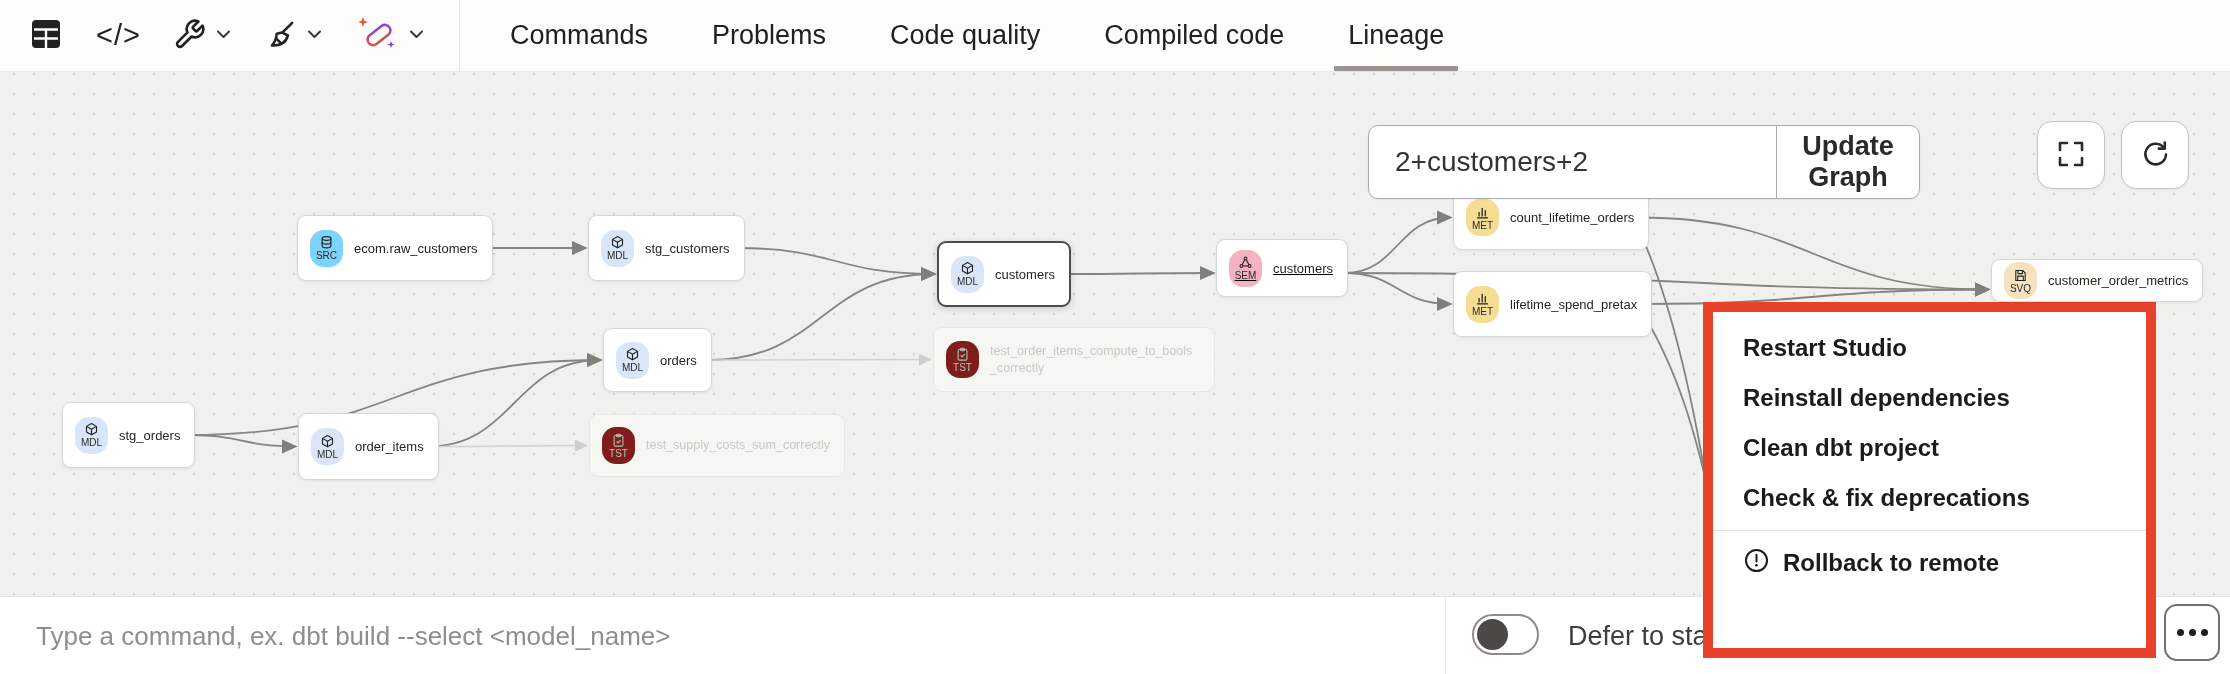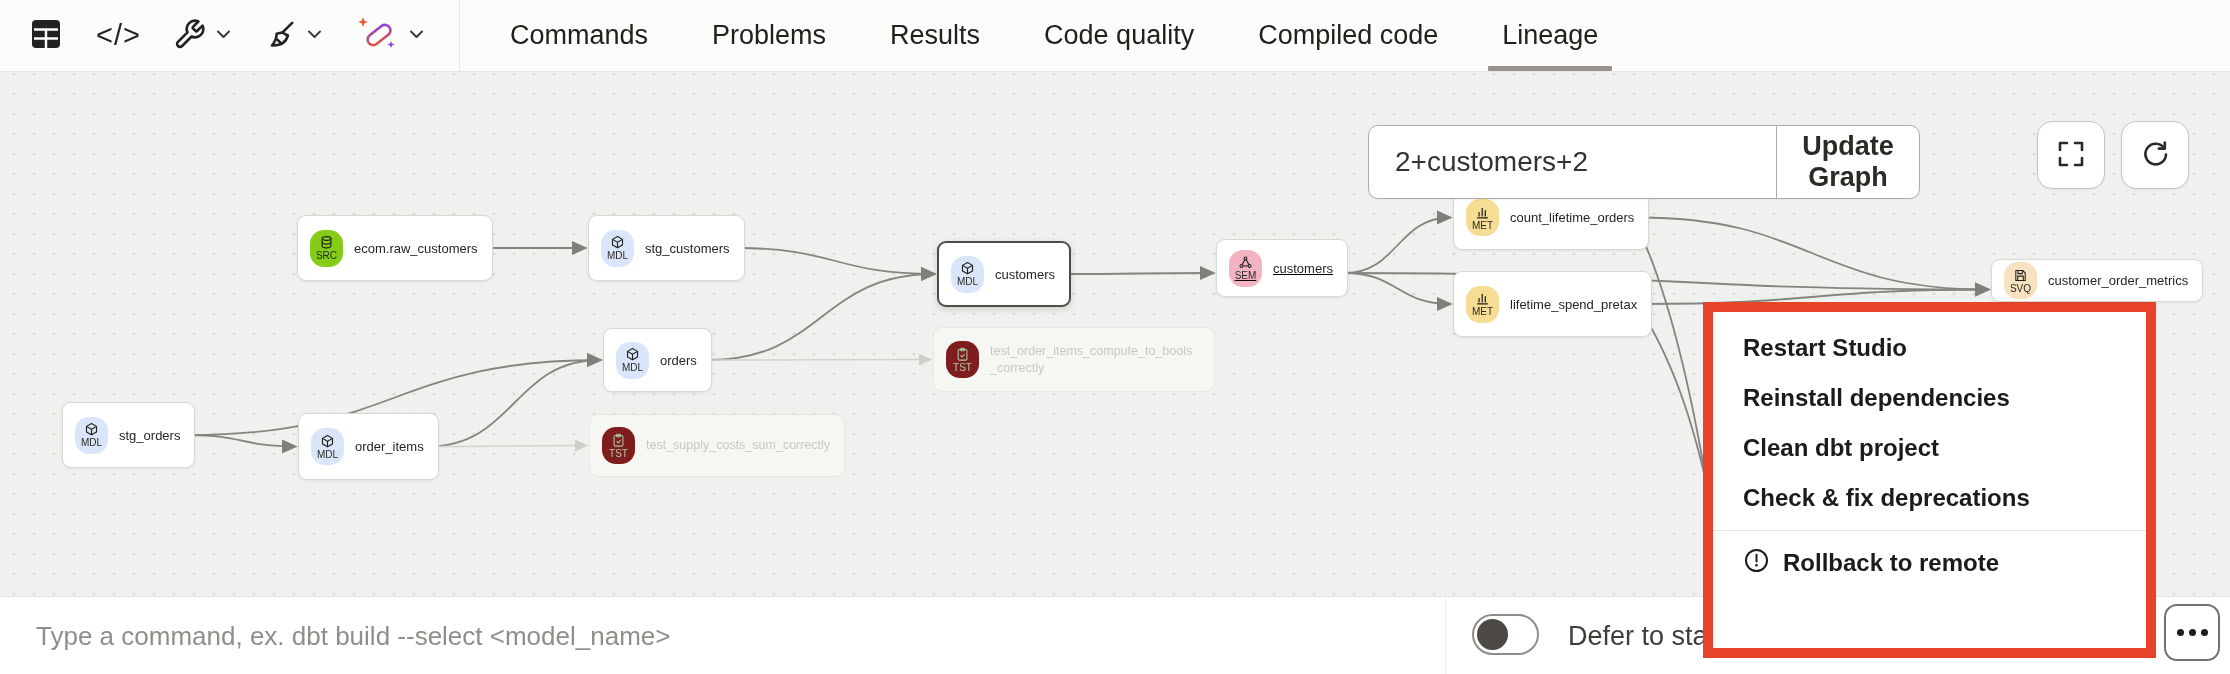--- a/index.html
+++ b/index.html
@@ -23,21 +23,21 @@
   #edges{position:absolute;left:0;top:0;width:2230px;height:674px;z-index:1;pointer-events:none;}
   .node{position:absolute;background:#fff;border:1.5px solid #d8d8d3;border-radius:9px;
     box-shadow:0 1px 3px rgba(40,40,35,.08);display:flex;align-items:center;gap:11px;
     padding:0 14px 0 12px;box-sizing:border-box;z-index:4;cursor:pointer;}
   .node.selected{border:2.5px solid #504d48;box-shadow:0 2px 6px rgba(40,40,35,.18);}
   .node.muted{border-color:#e7e7e2;background:#f6f6f3;box-shadow:none;}
   .badge{width:33px;height:37px;border-radius:14px;display:flex;flex-direction:column;
     align-items:center;justify-content:center;flex:0 0 auto;gap:1px;}
   .badge svg{width:15px;height:15px;}
   .badge-label{font-size:10px;line-height:10px;color:#2b2a26;}
-  .badge-SRC{background:#84cc16;text-align:right;} .badge-MDL{background:#d9e6fa;} .badge-SEM{background:#f3b3c1;}
+  .badge-SRC{background:#7dd3fc;text-align:right;} .badge-MDL{background:#d9e6fa;} .badge-SEM{background:#f3b3c1;}
   .badge-MET{background:#f6dd94;} .badge-SVQ{background:#f6e2c0;} .badge-TST{background:#7f1d1d;}
   .muted .badge-label{color:#b0c6ae;}
   .node-label{font-size:13px;color:#26251f;white-space:nowrap;}
   .muted .node-label{color:#c9c9c2;white-space:pre-line;font-size:12.5px;line-height:17px;}
 
   
   .filterbar{position:absolute;left:1368px;top:125px;width:552px;height:74px;background:#fff;
     border:1.5px solid #adada7;border-radius:10px;display:flex;z-index:6;box-sizing:border-box;
     box-shadow:0 1px 2px rgba(40,40,35,.06);}
   .filter-input{flex:0 0 381px;display:flex;align-items:center;padding-left:26px;
@@ -293,21 +293,20 @@
             </svg></span>
           <span><svg width="17" height="14" viewBox="0 0 17 14" fill="none" stroke="#3a3a36" stroke-width="2" stroke-linecap="round" stroke-linejoin="round">
               <path d="M3 4.5 L8.5 10 L14 4.5"></path>
             </svg></span>
         </button>
       </div>
     <div class="vdiv"></div>
     <nav class="tabs" id="tabs">
         <div class="tab">Commands</div>
         <div class="tab">Problems</div>
-        <div class="tab">Results</div>
         <div class="tab">Code quality</div>
         <div class="tab">Compiled code</div>
         <div class="tab active">Lineage</div>
       </nav>
   </header>
 
   <div class="filterbar">
     <div class="filter-input">2+customers+2</div>
     <button class="update-btn">Update Graph</button>
   </div>

